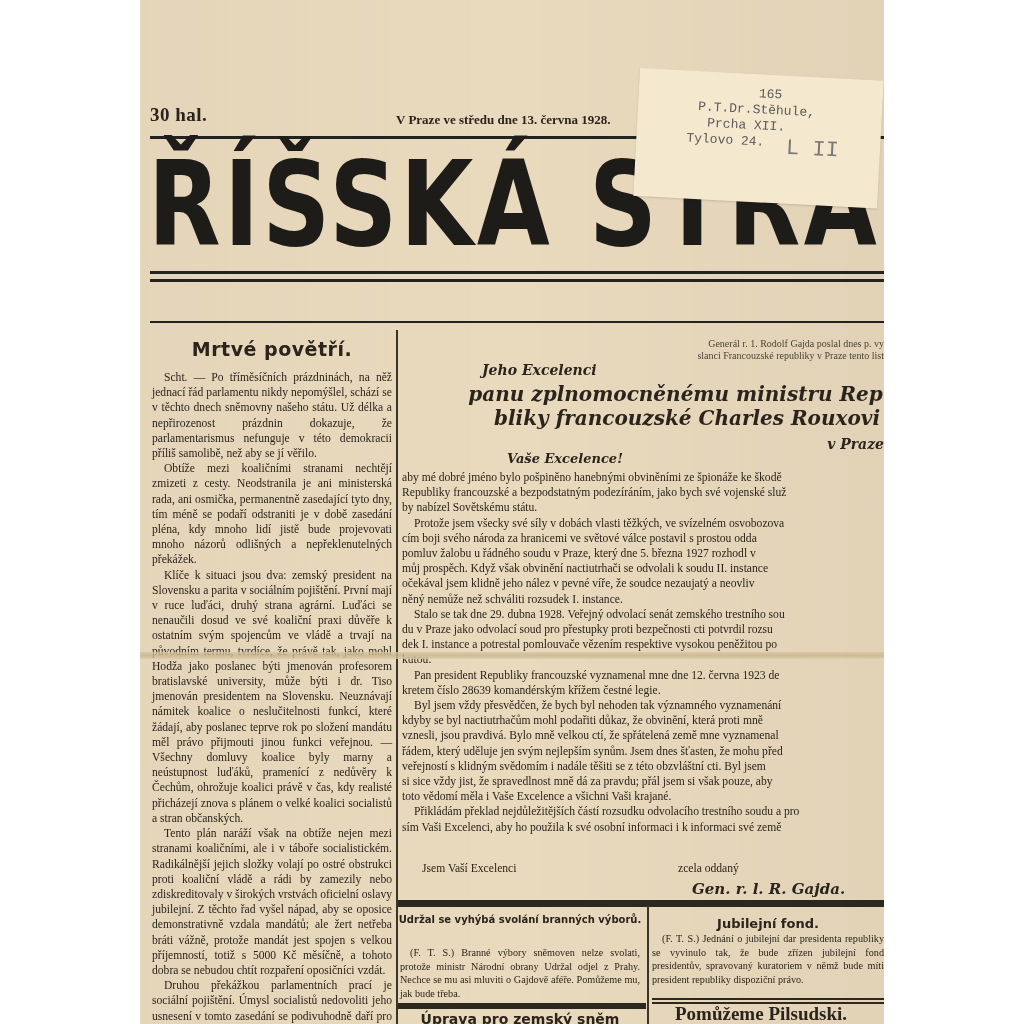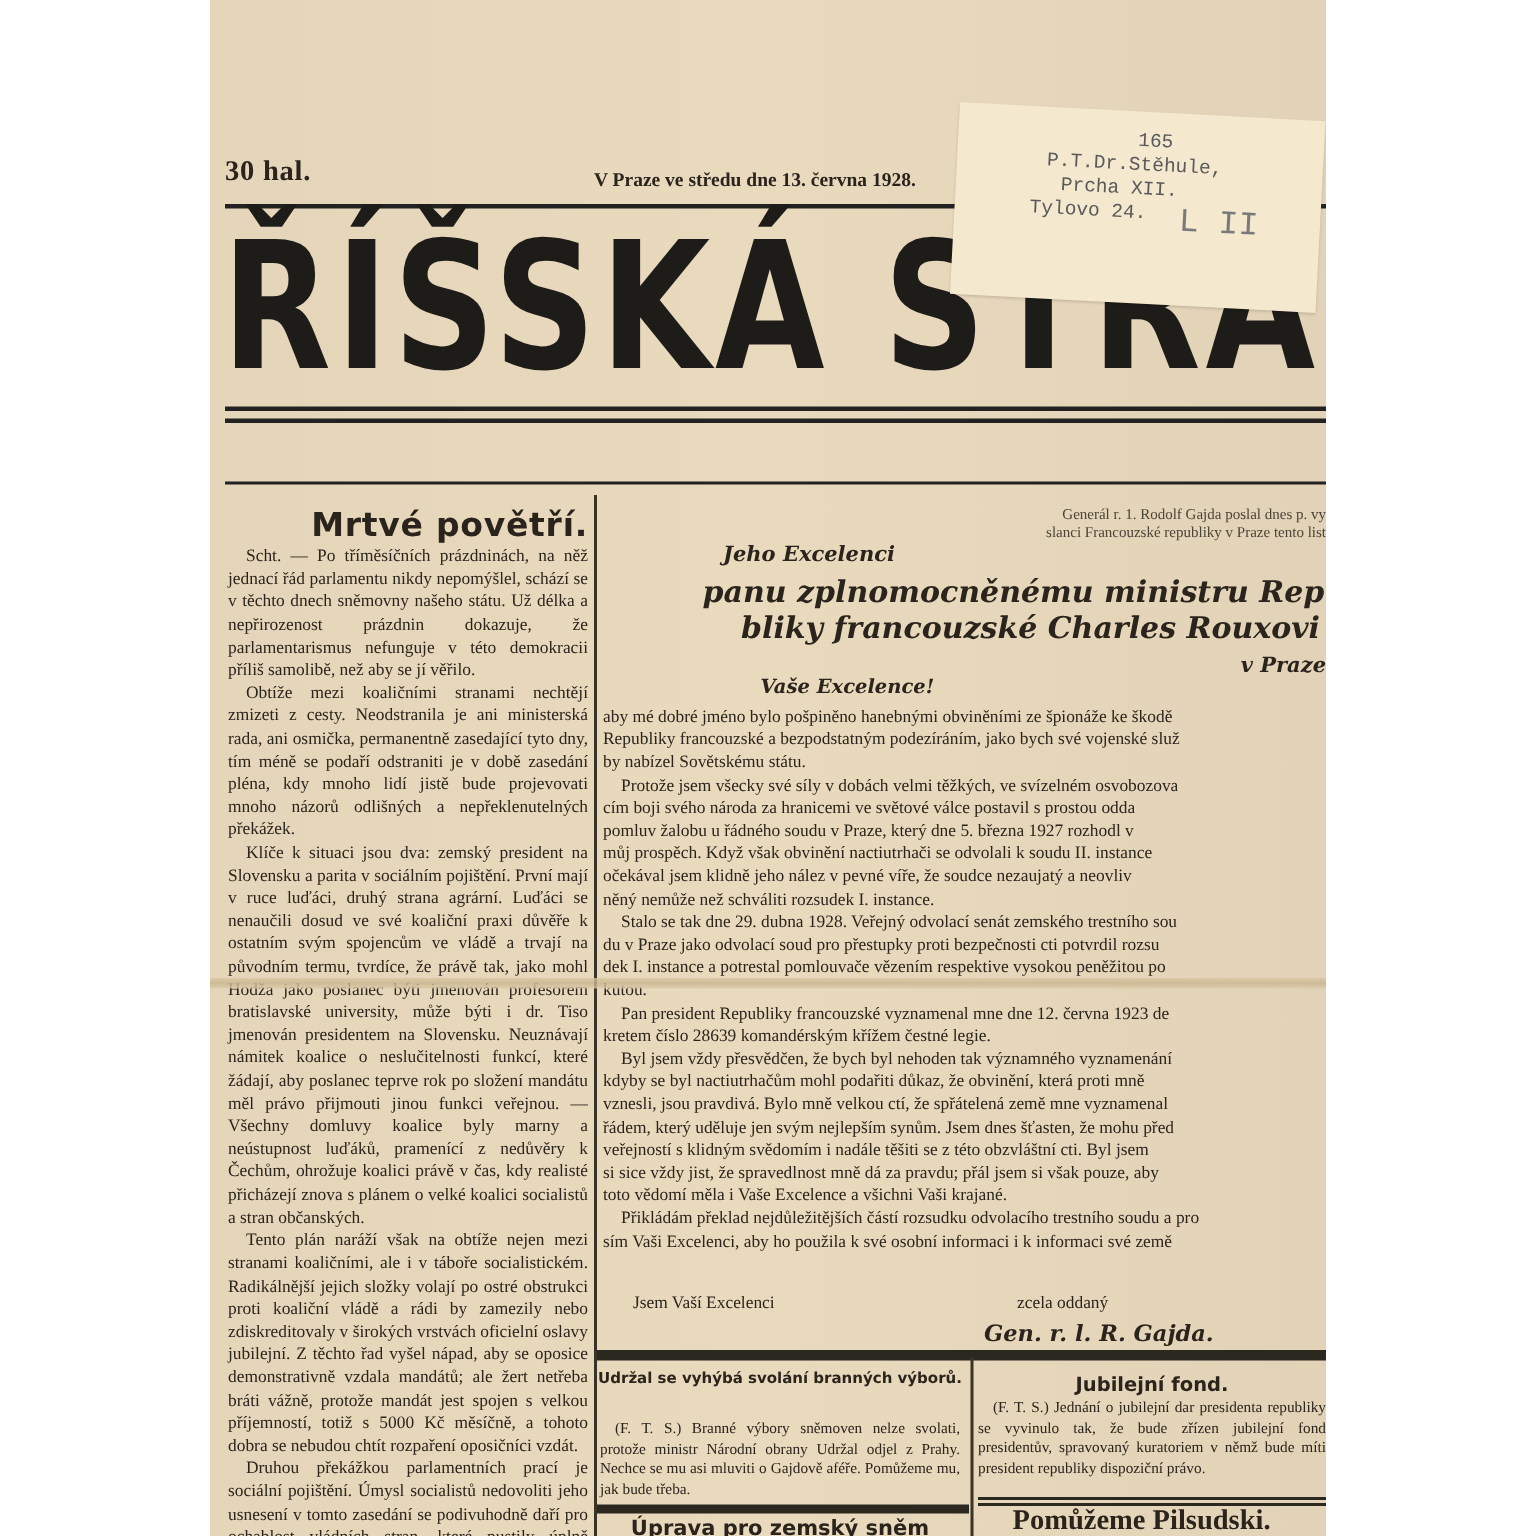--- a/index.html
+++ b/index.html
@@ -18,22 +18,22 @@
   .label { position:absolute; left:500px; top:68px; width:244px; height:128px; background:#f4e8cf;
            transform:rotate(3deg); transform-origin:left top; box-shadow:0 1px 2px rgba(0,0,0,0.15);
            font-family:"Liberation Mono", monospace; font-size:13px; color:#5a5a5a; }
   .label div { position:absolute; white-space:nowrap; }
   .label .mark { font-size:22px; color:#7a7a7a; }
   .subhead-row { position:absolute; left:10px; right:0; top:292px; height:24px; font-size:16px; font-weight:bold; }
   .subhead-row span { position:absolute; top:0; }
   .col-left { position:absolute; left:12px; top:332px; width:240px; }
   .col-divider { position:absolute; left:256px; top:330px; width:2px; height:694px; background:#3a3328; }
   .col-divider2 { position:absolute; left:507px; top:905px; width:2px; height:119px; background:#3a3328; }
-  h1.art-title { margin:6px 0 0 0; text-align:right; font-family:"DejaVu Sans", sans-serif;
-                 font-size:22px; font-weight:bold; letter-spacing:0.5px; }
+  h1.art-title { margin:6px 0 10px 0; text-align:center; font-family:"DejaVu Sans", sans-serif;
+                 font-size:19px; font-weight:bold; letter-spacing:0.5px; }
   .body-text { font-size:11.6px; line-height:15.2px; text-align:justify; margin:0; }
   .body-text p { margin:0; text-indent:12px; }
   .letter { position:absolute; left:262px; top:332px; width:482px; }
   .note { position:absolute; left:258px; top:338px; width:230px; font-size:10px; line-height:12px; color:#4b4438; text-align:right; white-space:nowrap; overflow:hidden;}
   .letter .greet { position:absolute; left:80px; top:30px; font-family:"DejaVu Serif", serif; font-style:italic;
                    font-weight:bold; font-size:14px; }
   .letter .addr { position:absolute; left:-4px; top:50px; width:490px; text-align:center;
                   font-family:"DejaVu Serif", serif; font-style:italic; font-weight:bold; font-size:20px; line-height:24px; white-space:nowrap;padding-left:44px; }
   .letter .place { position:absolute; right:0; top:104px; font-family:"DejaVu Serif", serif; font-style:italic; font-weight:bold; font-size:14px; }
   .letter .salut { position:absolute; left:105px; top:119px; font-family:"DejaVu Serif", serif; font-style:italic; font-weight:bold; font-size:13px; }
@@ -95,21 +95,21 @@
     <div class="addr">
       <div>panu zplnomocněnému ministru Repu-</div>
       <div>bliky francouzské Charles Rouxovi</div>
     </div>
     <div class="place">v Praze</div>
     <div class="salut">Vaše Excelence!</div>
     <div class="lbody">
       <p style="text-indent:0">aby mé dobré jméno bylo pošpiněno hanebnými obviněními ze špionáže ke škodě</p>
       <p style="text-indent:0">Republiky francouzské a bezpodstatným podezíráním, jako bych své vojenské služ</p>
       <p style="text-indent:0">by nabízel Sovětskému státu.</p>
-      <p>Protože jsem všecky své síly v dobách velmi těžkých, ve svízelném osvobozova</p>
+      <p>Protože jsem všecky své síly v dobách vlasti těžkých, ve svízelném osvobozova</p>
       <p style="text-indent:0">cím boji svého národa za hranicemi ve světové válce postavil s prostou odda</p>
       <p style="text-indent:0">pomluv žalobu u řádného soudu v Praze, který dne 5. března 1927 rozhodl v</p>
       <p style="text-indent:0">můj prospěch. Když však obvinění nactiutrhači se odvolali k soudu II. instance</p>
       <p style="text-indent:0">očekával jsem klidně jeho nález v pevné víře, že soudce nezaujatý a neovliv</p>
       <p style="text-indent:0">něný nemůže než schváliti rozsudek I. instance.</p>
       <p>Stalo se tak dne 29. dubna 1928. Veřejný odvolací senát zemského trestního sou</p>
       <p style="text-indent:0">du v Praze jako odvolací soud pro přestupky proti bezpečnosti cti potvrdil rozsu</p>
       <p style="text-indent:0">dek I. instance a potrestal pomlouvače vězením respektive vysokou peněžitou po</p>
       <p style="text-indent:0">kutou.</p>
       <p>Pan president Republiky francouzské vyznamenal mne dne 12. června 1923 de</p>
@@ -120,21 +120,21 @@
       <p style="text-indent:0">řádem, který uděluje jen svým nejlepším synům. Jsem dnes šťasten, že mohu před</p>
       <p style="text-indent:0">veřejností s klidným svědomím i nadále těšiti se z této obzvláštní cti. Byl jsem</p>
       <p style="text-indent:0">si sice vždy jist, že spravedlnost mně dá za pravdu; přál jsem si však pouze, aby</p>
       <p style="text-indent:0">toto vědomí měla i Vaše Excelence a všichni Vaši krajané.</p>
       <p>Přikládám překlad nejdůležitějších částí rozsudku odvolacího trestního soudu a pro</p>
       <p style="text-indent:0">sím Vaši Excelenci, aby ho použila k své osobní informaci i k informaci své země</p>
     </div>
   </div>
   <div class="closing" style="left:282px;top:862px;">Jsem Vaší Excelenci</div>
   <div class="closing2" style="left:538px;top:862px;">zcela oddaný</div>
-  <div class="signature" style="left:516px;top:880px;">Gen. r. l. R. Gajda.</div>
+  <div class="signature" style="left:552px;top:880px;">Gen. r. l. R. Gajda.</div>
 
   <div class="thick-bar" style="left:258px;right:0;top:900px;height:7px;"></div>
   <div class="col-divider2"></div>
 
   <div class="box-title" style="left:258px;top:912px;width:244px;">Udržal se vyhýbá svolání branných výborů.</div>
   <div class="box-text" style="left:260px;top:946px;width:240px;">
     <p>(F. T. S.) Branné výbory sněmoven nelze svolati, protože ministr Národní obrany Udržal odjel z Prahy. Nechce se mu asi mluviti o Gajdově aféře. Pomůžeme mu, jak bude třeba.</p>
   </div>
   <div class="thick-bar" style="left:258px;top:1003px;width:248px;height:6px;"></div>
   <div class="box-title" style="left:258px;top:1012px;width:244px;font-size:14px;">Úprava pro zemský sněm</div>

